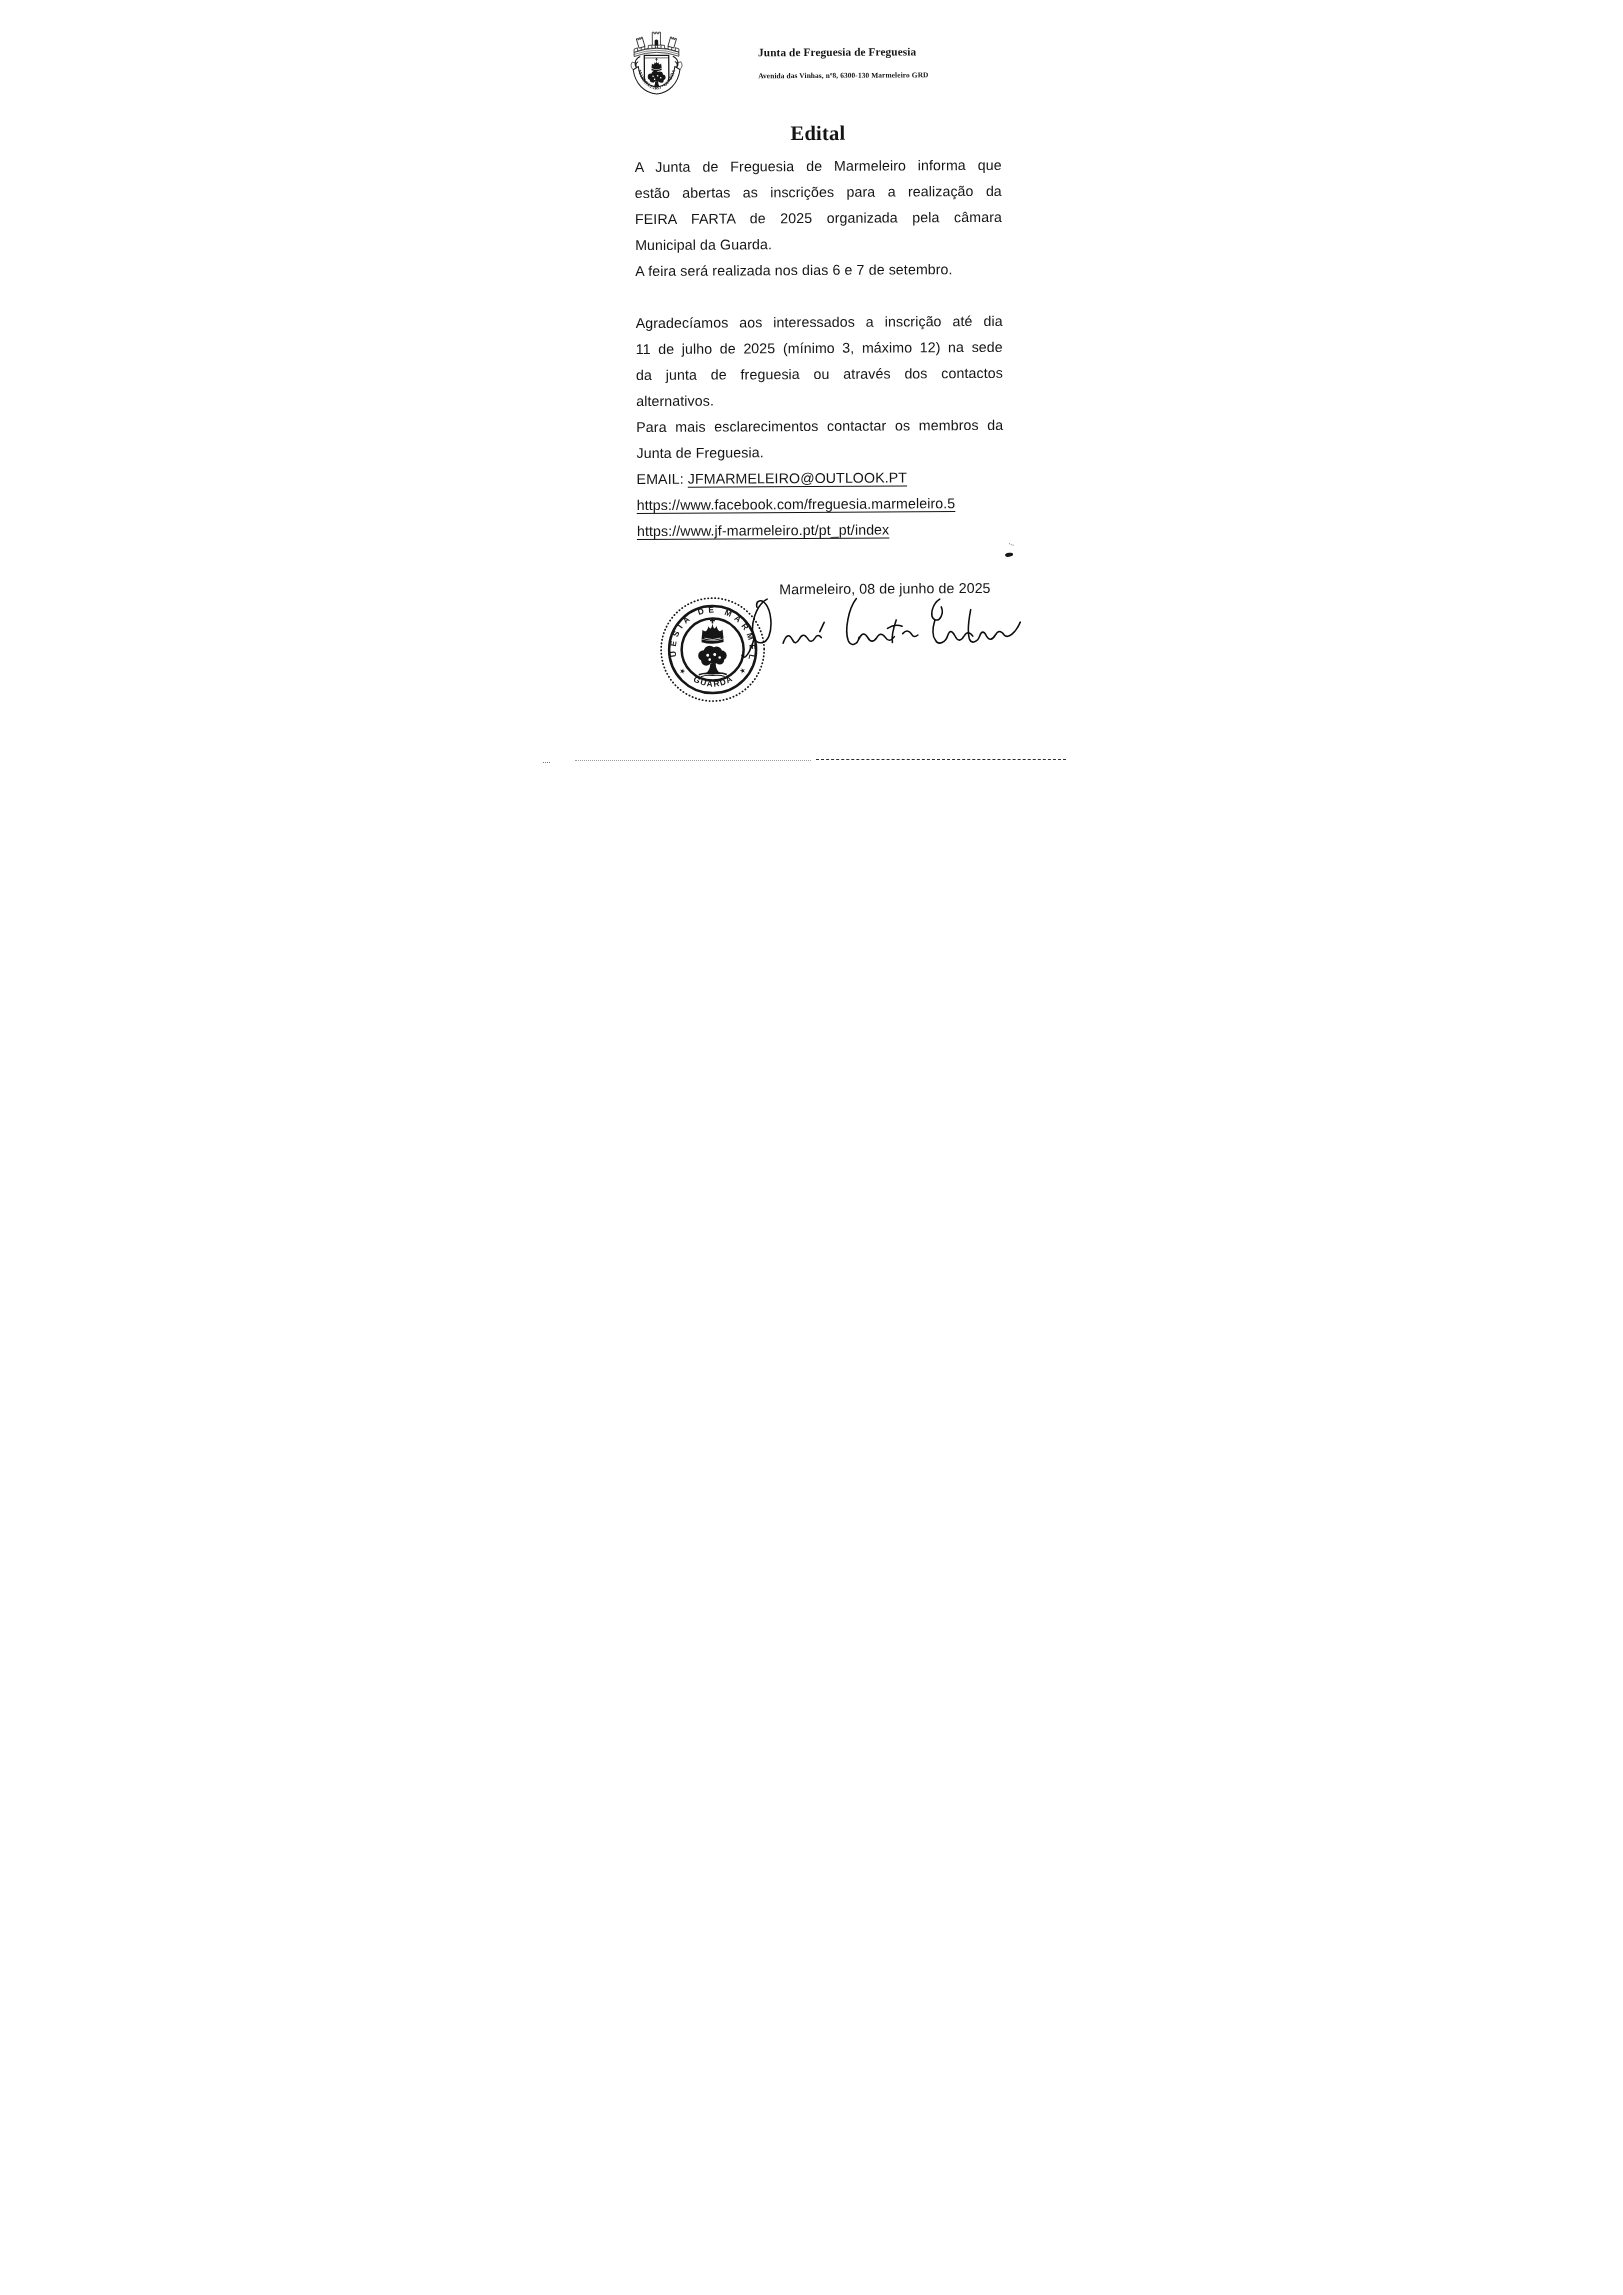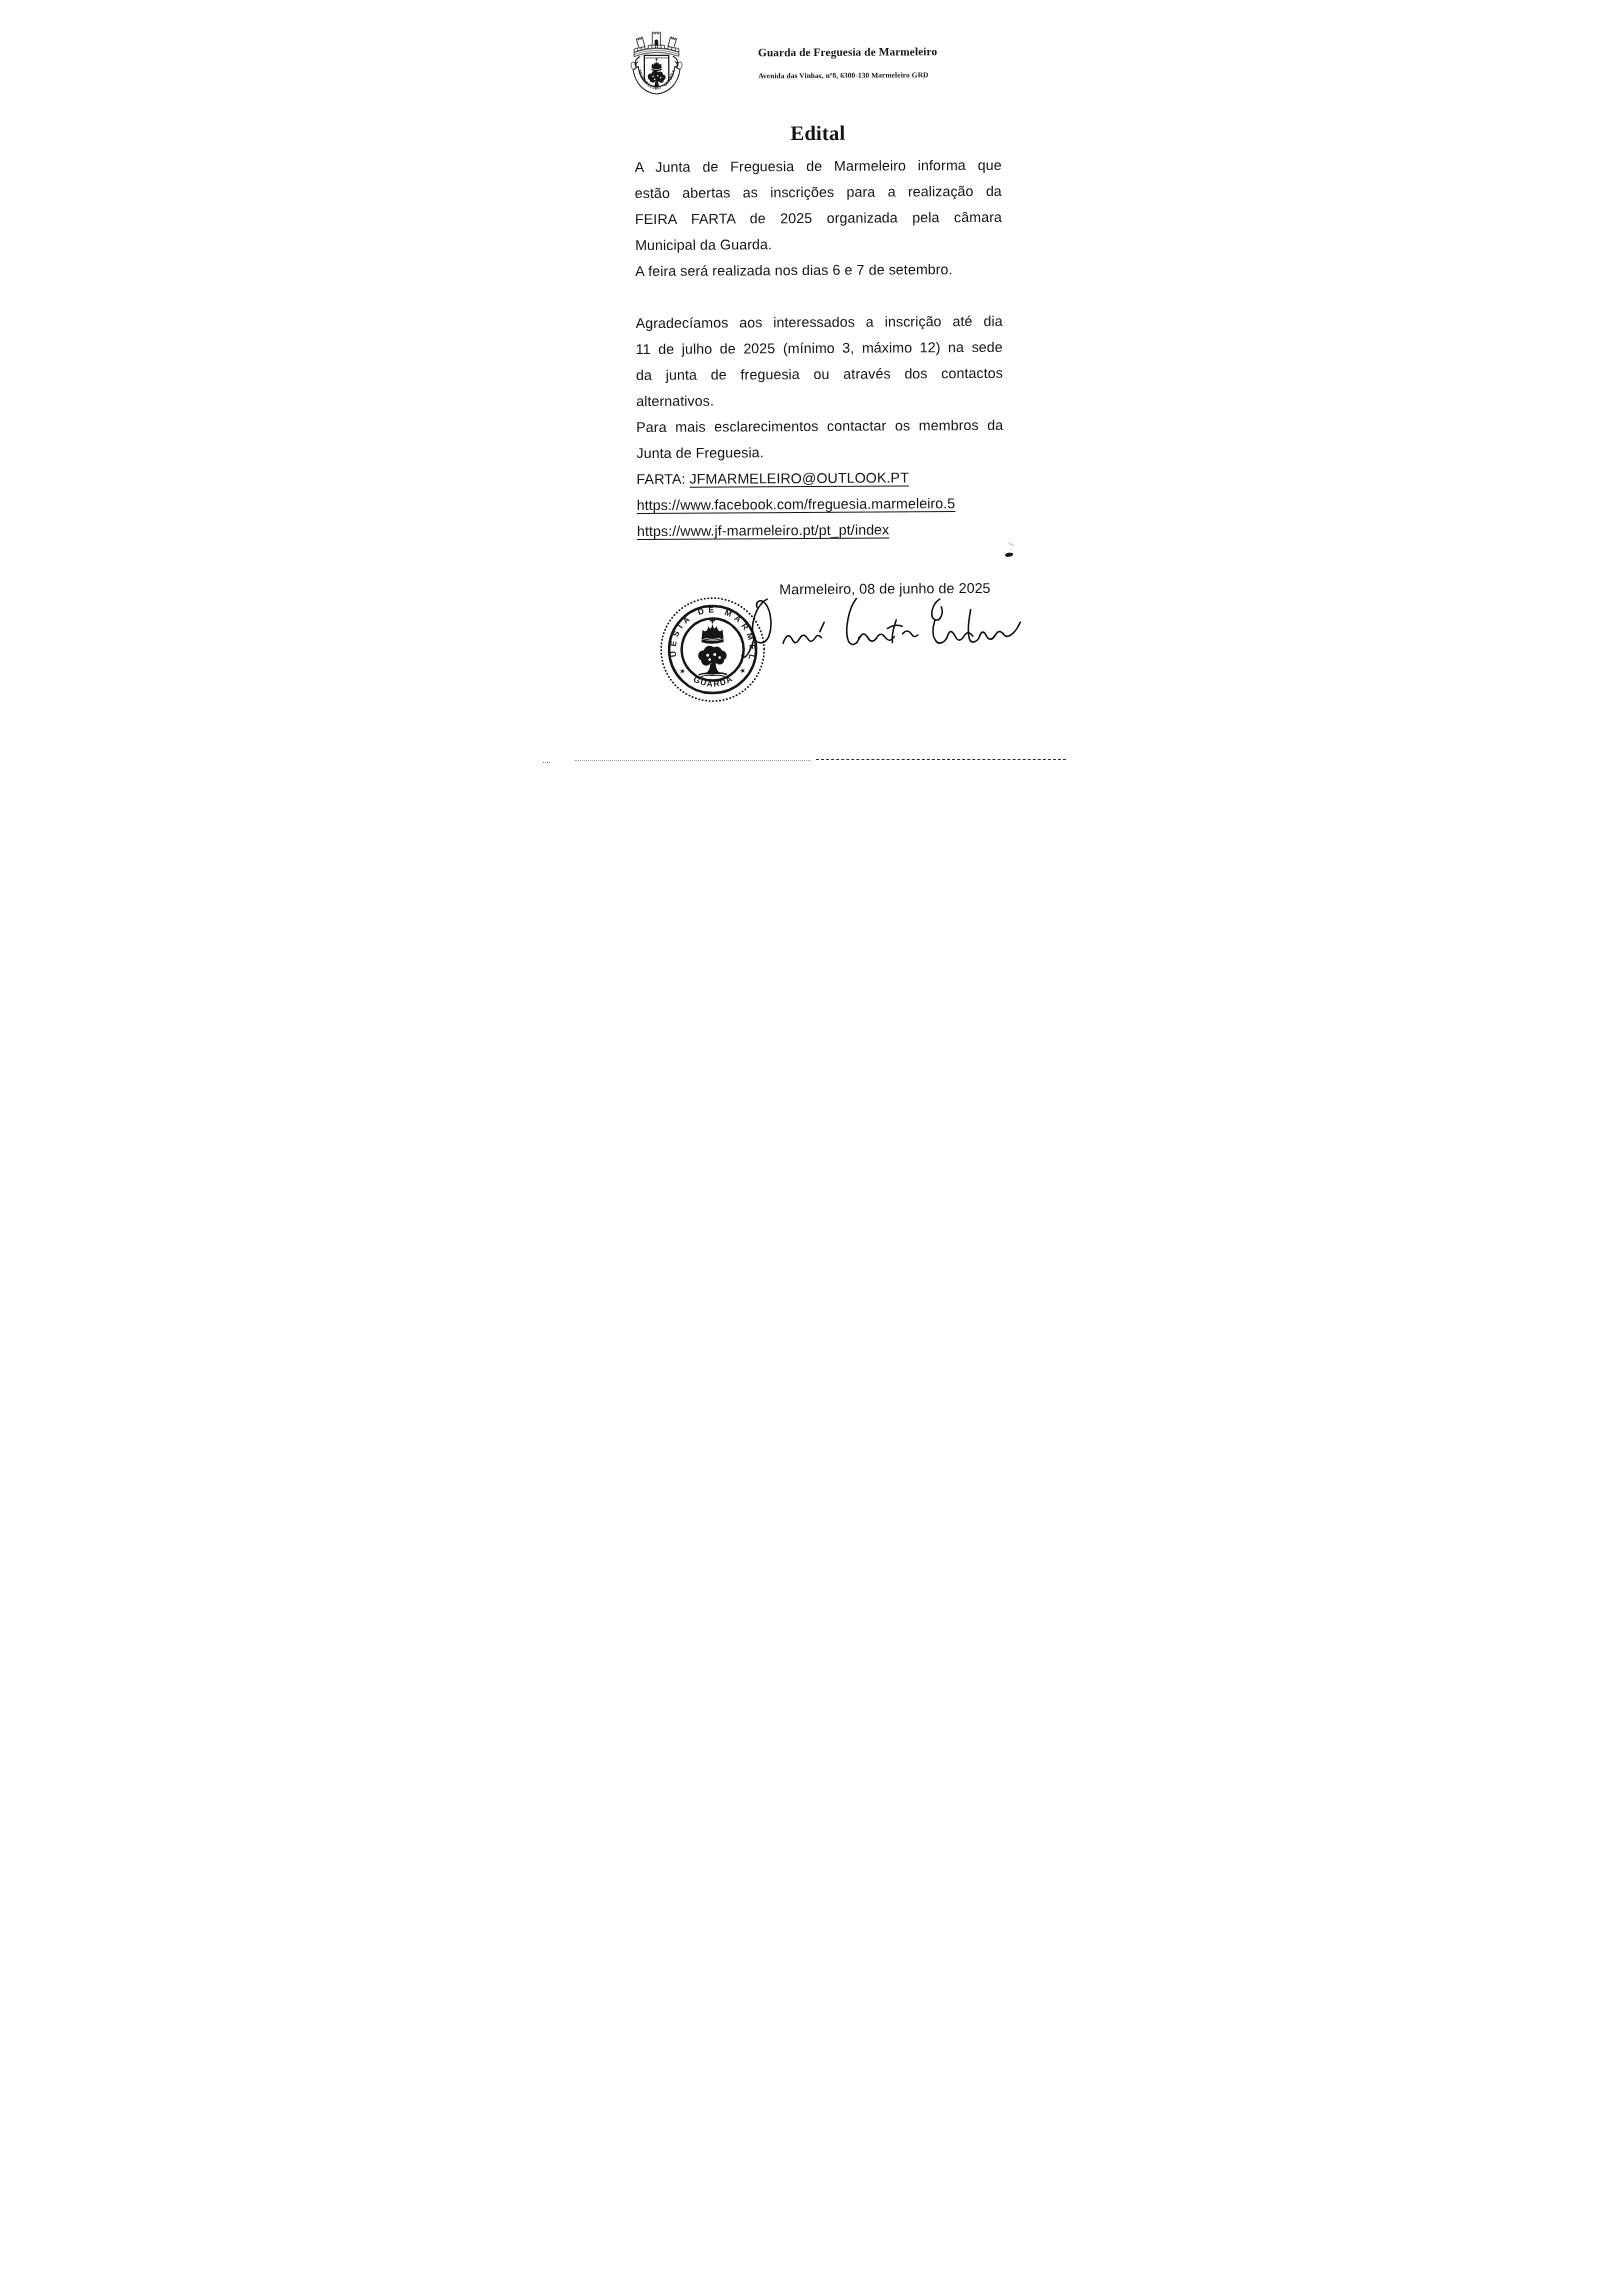--- a/index.html
+++ b/index.html
@@ -106,41 +106,41 @@
         <path stroke-width="2" d="M 10,76 C 14,104 32,122 56,124 C 80,122 98,104 102,76 L 92,70 C 88,96 74,108 56,110 C 38,108 24,96 20,70 Z"></path>
         <path stroke-width="1.3" fill="none" d="M 10,76 Q 3,69 8,61 L 16,63 M 102,76 Q 109,69 104,61 L 96,63"></path>
       </g>
       <path id="crestBannerArc" fill="none" d="M 19,76 C 26,102 40,113.5 56,115 C 72,113.5 86,102 93,76"></path>
       <text class="banner-text" font-size="9">
         <textPath href="#crestBannerArc" startOffset="50%" text-anchor="middle">MARMELEIRO · GUARDA</textPath>
       </text>
     </svg>
 
     <div class="header-text">
-      <div class="org-name">Guarda de Freguesia de Marmeleiro</div>
+      <div class="org-name">Junta de Freguesia de Freguesia</div>
       <div class="org-address">Avenida das Vinhas, nº8, 6300-130 Marmeleiro GRD</div>
     </div>
 
     <h1 class="doc-title">Edital</h1>
 
     <div class="body-text">
       <div class="line stretch">A Junta de Freguesia de Marmeleiro informa que</div>
       <div class="line stretch">estão abertas as inscrições para a realização da</div>
       <div class="line stretch">FEIRA FARTA de 2025 organizada pela câmara</div>
       <div class="line">Municipal da Guarda.</div>
       <div class="line">A feira será realizada nos dias 6 e 7 de setembro.</div>
       <div class="gap"></div>
       <div class="line stretch">Agradecíamos aos interessados a inscrição até dia</div>
       <div class="line stretch">11 de julho de 2025 (mínimo 3, máximo 12) na sede</div>
       <div class="line stretch">da junta de freguesia ou através dos contactos</div>
       <div class="line">alternativos.</div>
       <div class="line stretch">Para mais esclarecimentos contactar os membros da</div>
       <div class="line">Junta de Freguesia.</div>
       <div class="line">
-        <span>FARTA:</span>
+        <span>EMAIL:</span>
         <span class="u">JFMARMELEIRO@OUTLOOK.PT</span>
       </div>
       <div class="line"><span class="u">https://www.facebook.com/freguesia.marmeleiro.5</span></div>
       <div class="line"><span class="u">https://www.jf-marmeleiro.pt/pt_pt/index</span></div>
     </div>
 
     <div class="dateline">Marmeleiro, 08 de junho de 2025</div>
 
     <svg class="stamp" viewBox="0 0 220 220">
       <circle cx="110" cy="110" r="103" fill="none" stroke="#161616" stroke-width="3.5" stroke-dasharray="0.6 6.4" stroke-linecap="round"></circle>

